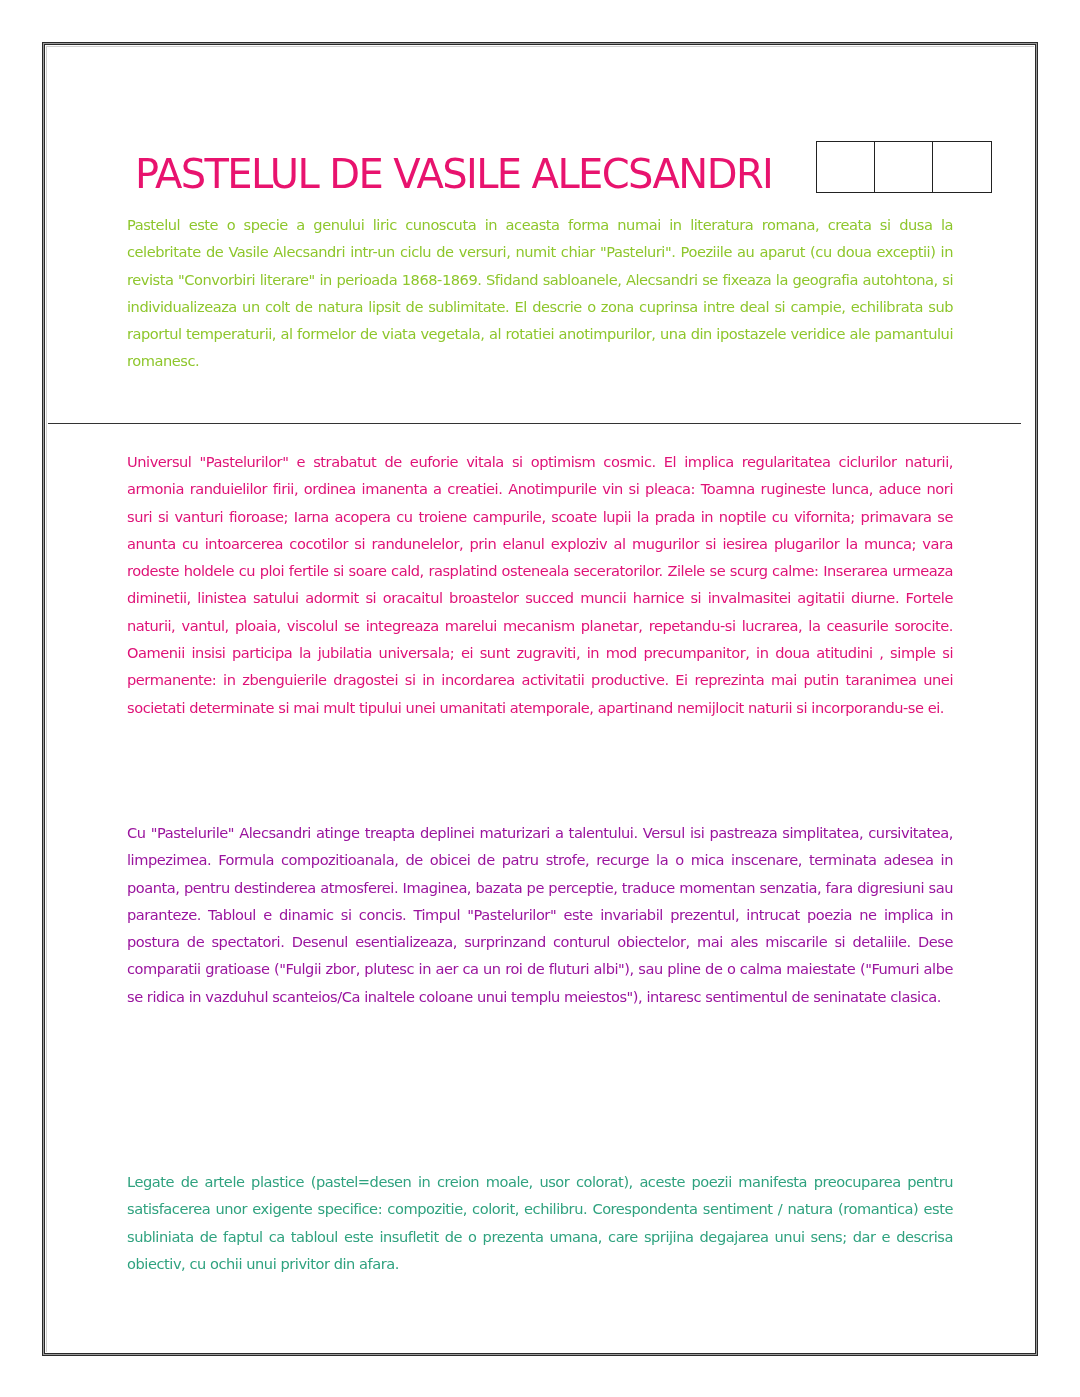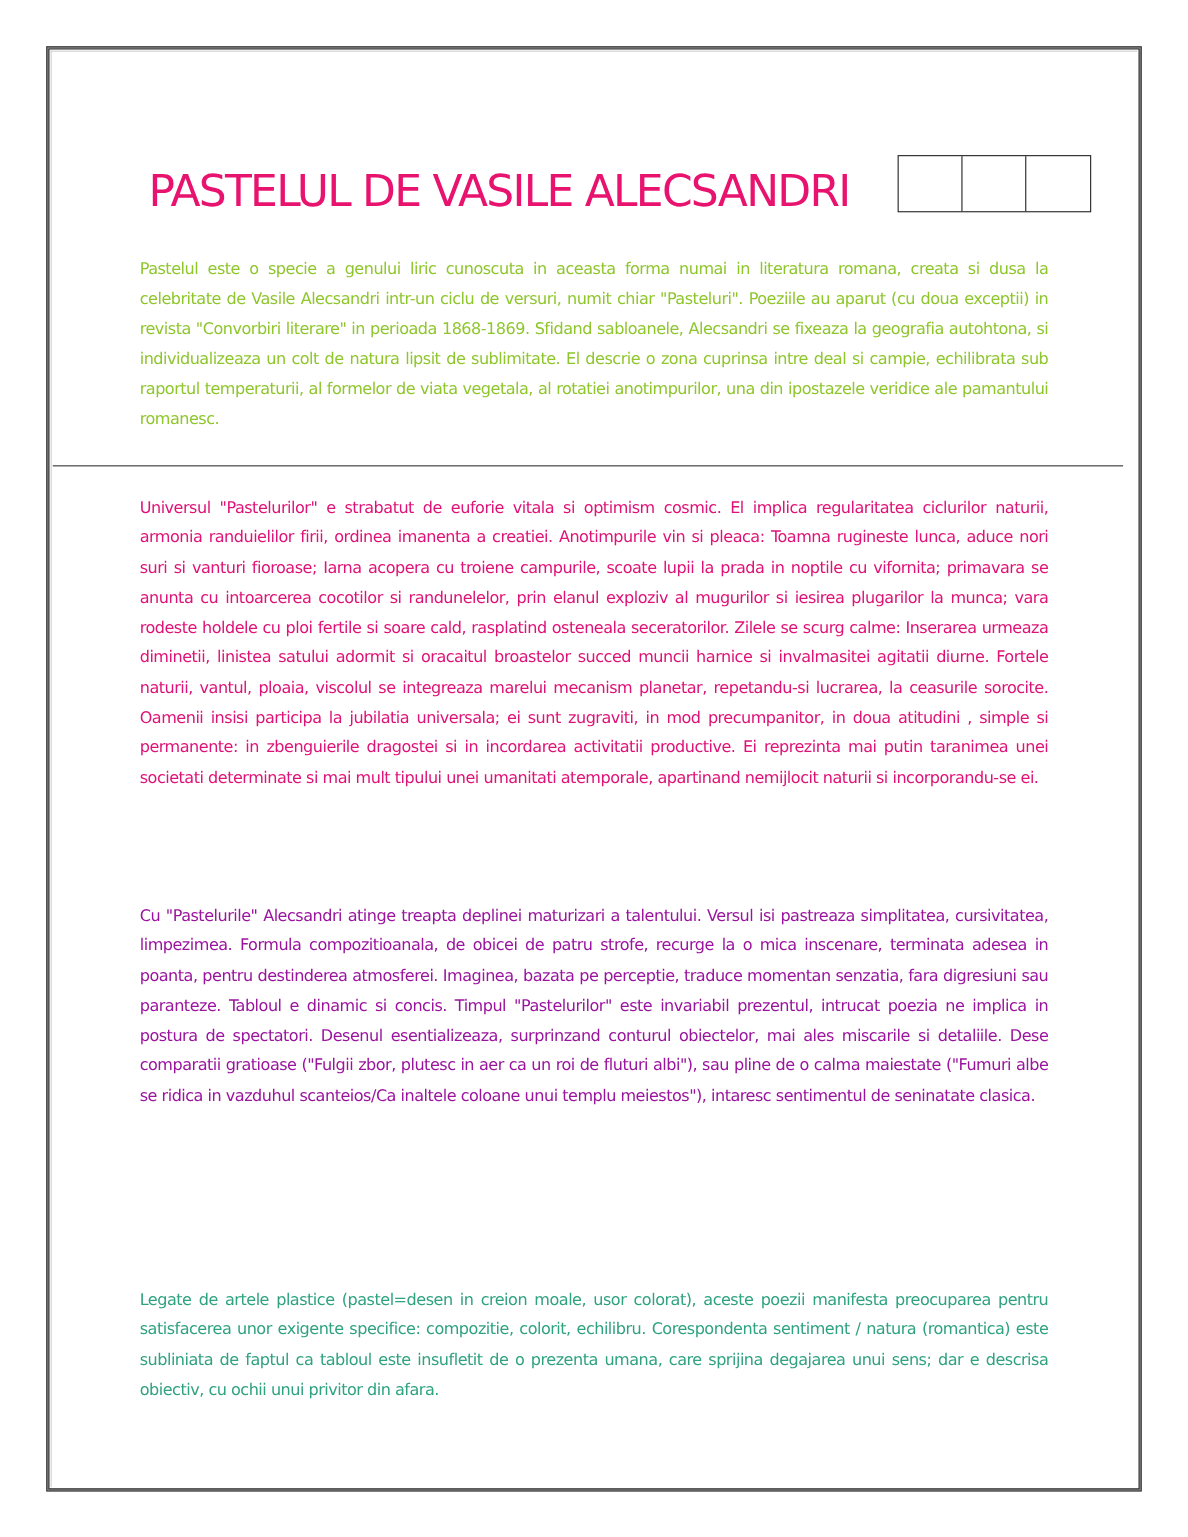--- a/index.html
+++ b/index.html
@@ -69,21 +69,21 @@
       left: 127px;
       width: 826px;
       margin: 0;
       font-family: "DejaVu Sans", sans-serif;
       font-size: 14.6px;
       letter-spacing: -0.45px;
       line-height: 27.3px;
       text-align: justify;
       text-align-last: left;
     }
-    .p1 { top: 211px; color: var(--c1); margin-top: 20px; }
+    .p1 { top: 211px; color: var(--c1); }
     .p2 { top: 448px; color: var(--c2); }
     .p3 { top: 819px; color: var(--c3); }
     .p4 { top: 1168px; color: var(--c4); }
     .divider {
       position: absolute;
       left: 48px;
       top: 423px;
       width: 973px;
       height: 0;
       border-top: 1.5px solid #333;

